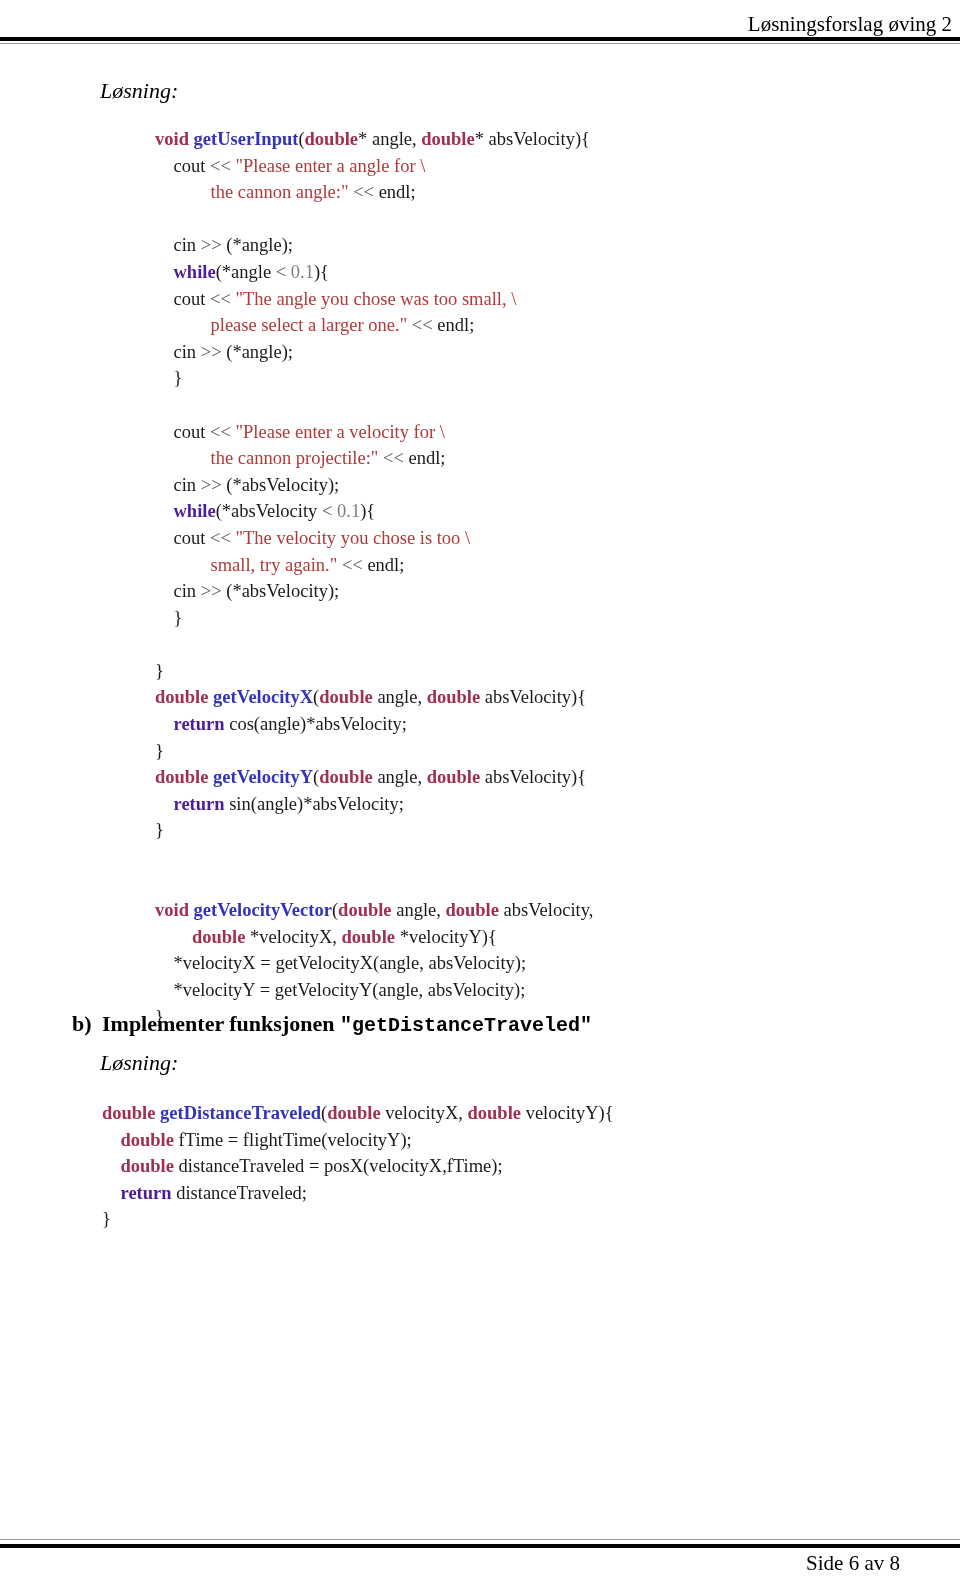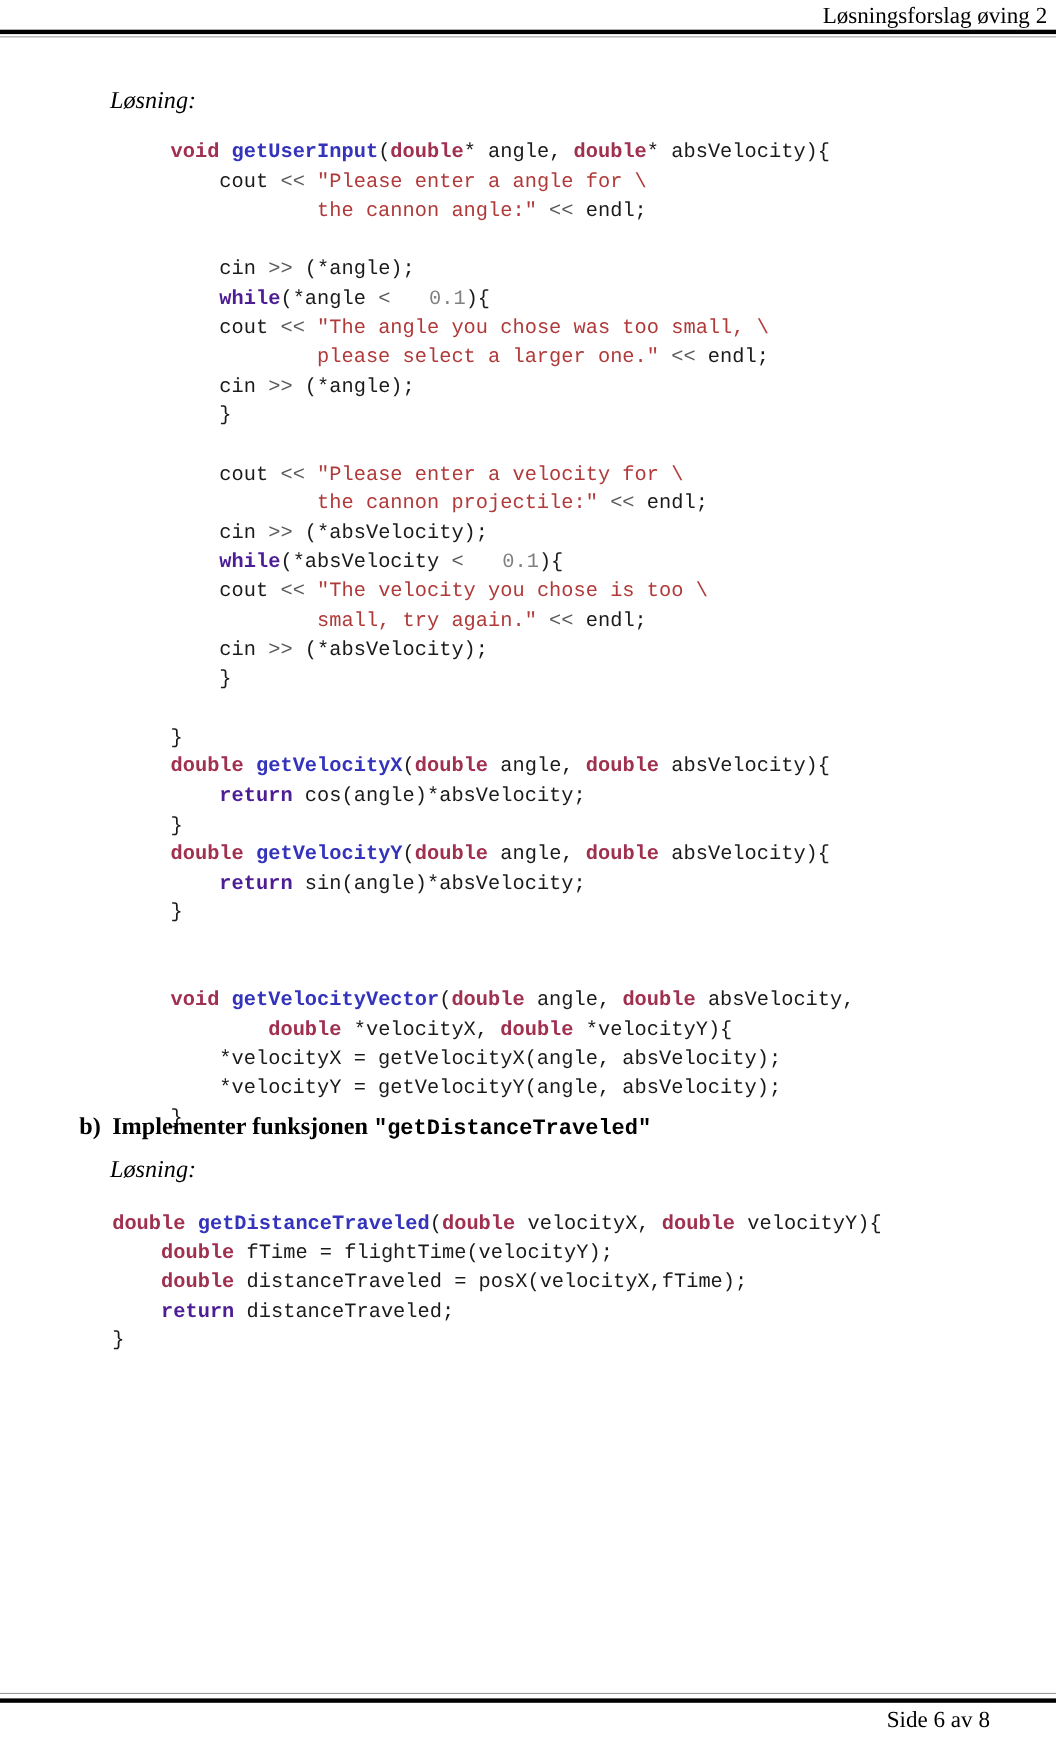--- a/index.html
+++ b/index.html
@@ -12,21 +12,21 @@
     height: 1585px;
     position: relative;
     font-family: "Liberation Serif", "DejaVu Serif", serif;
     color: #000000;
     overflow: hidden;
   }
 
   
   .page-header {
     position: absolute;
-    top: 0;
+    top: 10px;
     left: 0;
     width: 960px;
     height: 40px;
   }
   .header-title {
     position: absolute;
     right: 8px;
     top: 2px;
     font-family: "Liberation Serif", "DejaVu Serif", serif;
     font-size: 21px;
@@ -83,38 +83,38 @@
     font-style: italic;
     font-size: 22px;
     line-height: 26px;
   }
   .solution-label-a { position: absolute; left: 100px; top: 38px; }
   .solution-label-b { position: absolute; left: 100px; top: 1010px; }
 
   
   .code-block {
     position: absolute;
-    font-family: Liberation Mono, monospace;
+    font-family: Liberation Serif, serif;
     font-size: 18.5px;
     line-height: 26.6px;
     white-space: pre;
     letter-spacing: 0px;
   }
   .code-block-a { left: 155px; top: 86px; }
   .code-block-b { left: 102px; top: 1060px; }
 
   .code-line { white-space: pre; height: 26.6px; }
   .code-line.blank { height: 26.6px; }
 
   
   .tok-kw-type   { color: #A03050; font-weight: bold; }   
   .tok-kw-ctrl   { color: #4c1d95; font-weight: bold; text-align: center; }   
   .tok-fn        { color: #3333BB; font-weight: bold; }   
   .tok-str       { color: #B03A3A; }                      
-  .tok-num       { color: #808080; margin-left: 24px; }                      
+  .tok-num       { color: #808080; }                      
   .tok-op        { color: #5a5a5a; }                      
   .tok-plain     { color: #1a1a1a; }
 
   
   .part-heading {
     position: absolute;
     left: 72px;
     top: 970px;
     width: 860px;
     font-family: "Liberation Serif", "DejaVu Serif", serif;

